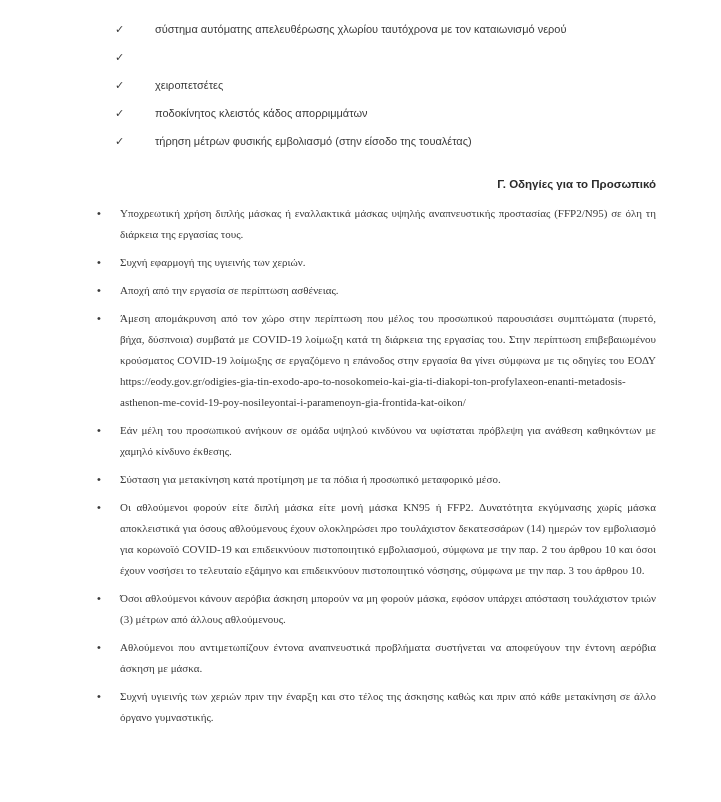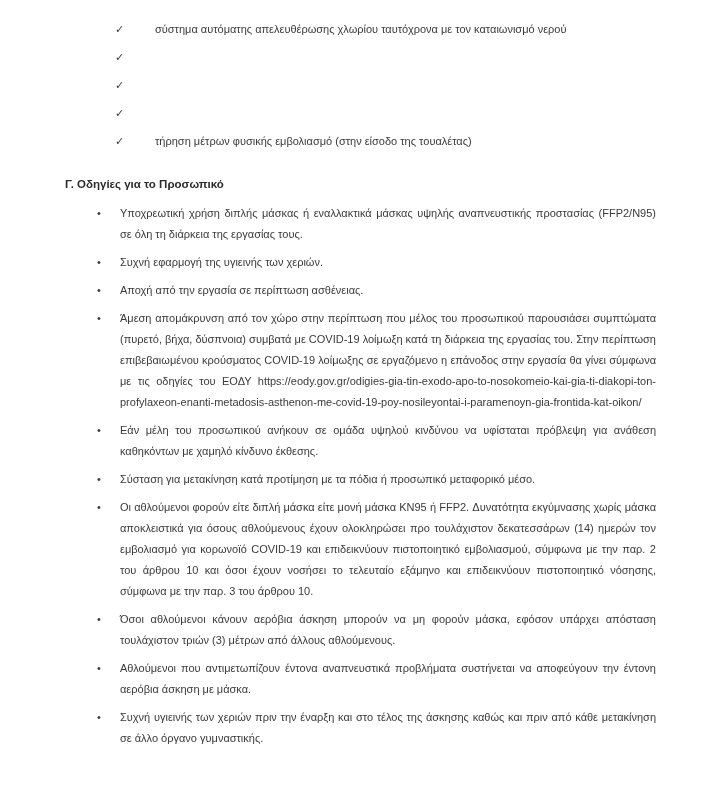--- a/index.html
+++ b/index.html
@@ -36,54 +36,58 @@
   }
   .check-text {
     flex: 1;
   }
   h2.section-heading {
     font-size: 11.5px;
     line-height: 21px;
     font-weight: bold;
     color: #2b2b2b;
     margin: 22px 0 8px 0;
+    text-align: right;
   }
   .bullets li {
     display: flex;
     margin-bottom: 7px;
   }
   .bullet-mark {
     flex: 0 0 23px;
     margin-left: 32px;
     color: #3a3a3a;
   }
   .bullet-text {
     flex: 1;
     text-align: justify;
     word-break: break-word;
+    font-family: Liberation Serif, serif;
   }
 </style>
 </head>
 <body>
 
 <div class="page">
 
   <ul class="checklist">
     <li>
       <span class="check-mark">✓</span>
       <span class="check-text">σύστημα αυτόματης απελευθέρωσης χλωρίου ταυτόχρονα με τον καταιωνισμό νερού</span>
     </li>
     <li>
       <span class="check-mark">✓</span>
     </li>
     <li>
       <span class="check-mark">✓</span>
+      <span class="check-text">χειροπετσέτες</span>
     </li>
     <li>
       <span class="check-mark">✓</span>
+      <span class="check-text">ποδοκίνητος κλειστός κάδος απορριμμάτων</span>
     </li>
     <li>
       <span class="check-mark">✓</span>
       <span class="check-text">τήρηση μέτρων φυσικής εμβολιασμό (στην είσοδο της τουαλέτας)</span>
     </li>
   </ul>
 
   <h2 class="section-heading">Γ. Οδηγίες για το Προσωπικό</h2>
 
   <ul class="bullets">

